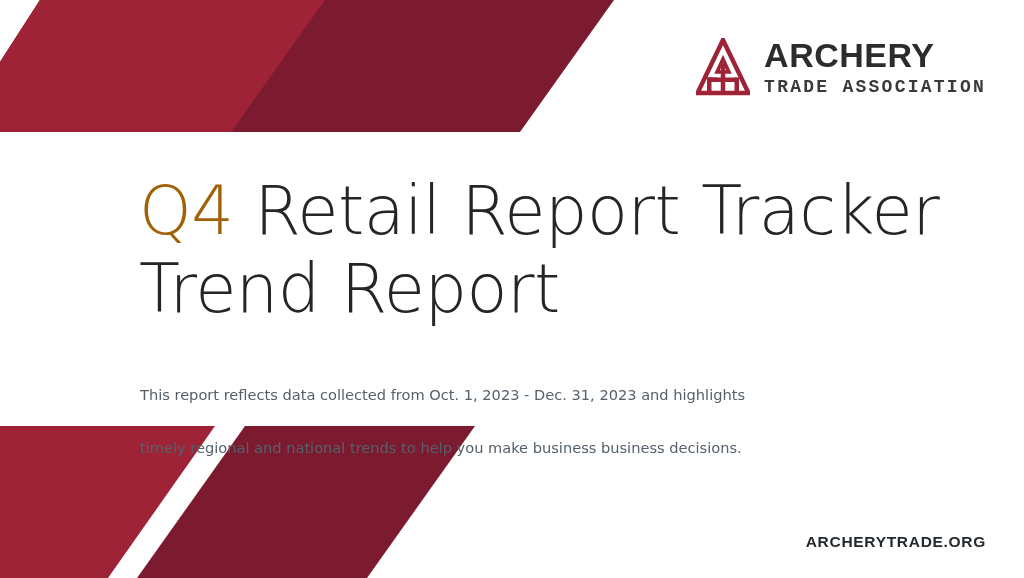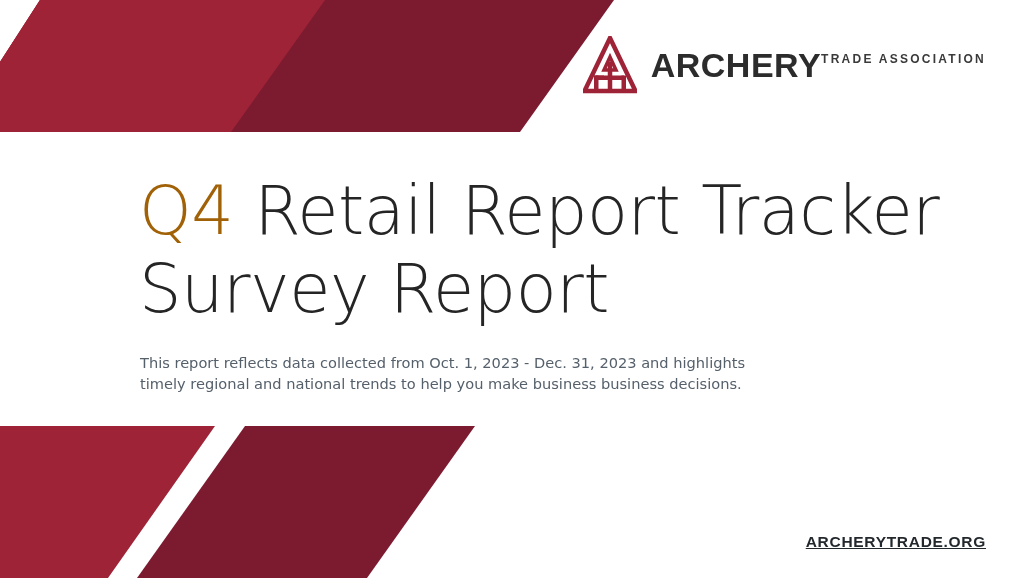--- a/index.html
+++ b/index.html
@@ -52,38 +52,38 @@
     gap: 14px;
   }
   #logo-mark {
     width: 54px;
     height: 58px;
     flex: none;
     display: block;
   }
   .logo-words {
     display: flex;
-    flex-direction: row;
+    flex-direction: column;
     align-items: flex-start;
     justify-content: center;
     padding-top: 2px;
   }
   #logo-wordmark {
     font-family: "Liberation Sans", sans-serif;
     font-weight: 700;
     font-size: 34px;
     line-height: 1.04;
     letter-spacing: 0.5px;
     color: #2c2c2c;
     white-space: nowrap;
   }
   #logo-tagline {
-    font-family: Liberation Sans, sans-serif;
+    font-family: Liberation Mono, monospace;
     font-weight: 700;
-    font-size: 12px;
+    font-size: 18px;
     line-height: 1.2;
     letter-spacing: 2.25px;
     color: #3a3a3a;
     margin-top: 4px;
     white-space: nowrap;
   }
 
   
   #title-block {
     position: absolute;
@@ -111,34 +111,34 @@
     top: 352px;
     width: 600px;
   }
   .subtitle-line {
     font-family: "DejaVu Sans", sans-serif;
     font-weight: 400;
     font-size: 14.6px;
     line-height: 21px;
     color: #55606b;
     white-space: nowrap;
+    margin-top: 32px;
   }
 
   
   #footer-url {
     position: absolute;
     right: 38px;
     bottom: 27px;
     font-family: "Liberation Sans", sans-serif;
     font-weight: 700;
     font-size: 15.5px;
     letter-spacing: 0.7px;
     color: #23282d;
     white-space: nowrap;
-    text-decoration: underline;
   }
 </style>
 </head>
 <body>
 
 <div id="page">
 
   <svg id="band-top" class="band-svg" viewBox="0 0 1024 132" preserveAspectRatio="none">
     <polygon points="40,0 252,0 160,132 0,132 0,62" fill="#9e2336"></polygon>
     <polygon points="40,0 253,0 160,132 0,132 0,62" fill="#9e2336"></polygon>
@@ -171,21 +171,21 @@
     </svg>
 
     <div class="logo-words">
       <div id="logo-wordmark">ARCHERY</div>
       <div id="logo-tagline">TRADE ASSOCIATION</div>
     </div>
   </div>
 
   <div id="title-block">
     <div class="title-line"><span id="title-quarter">Q4</span><span> Retail Report Tracker</span></div>
-    <div class="title-line">Survey Report</div>
+    <div class="title-line">Trend Report</div>
   </div>
 
   <div id="subtitle-block">
     <div class="subtitle-line">This report reflects data collected from Oct. 1, 2023 - Dec. 31, 2023 and highlights</div>
     <div class="subtitle-line">timely regional and national trends to help you make business business decisions.</div>
   </div>
 
   <div id="footer-url">ARCHERYTRADE.ORG</div>
 
 </div>

